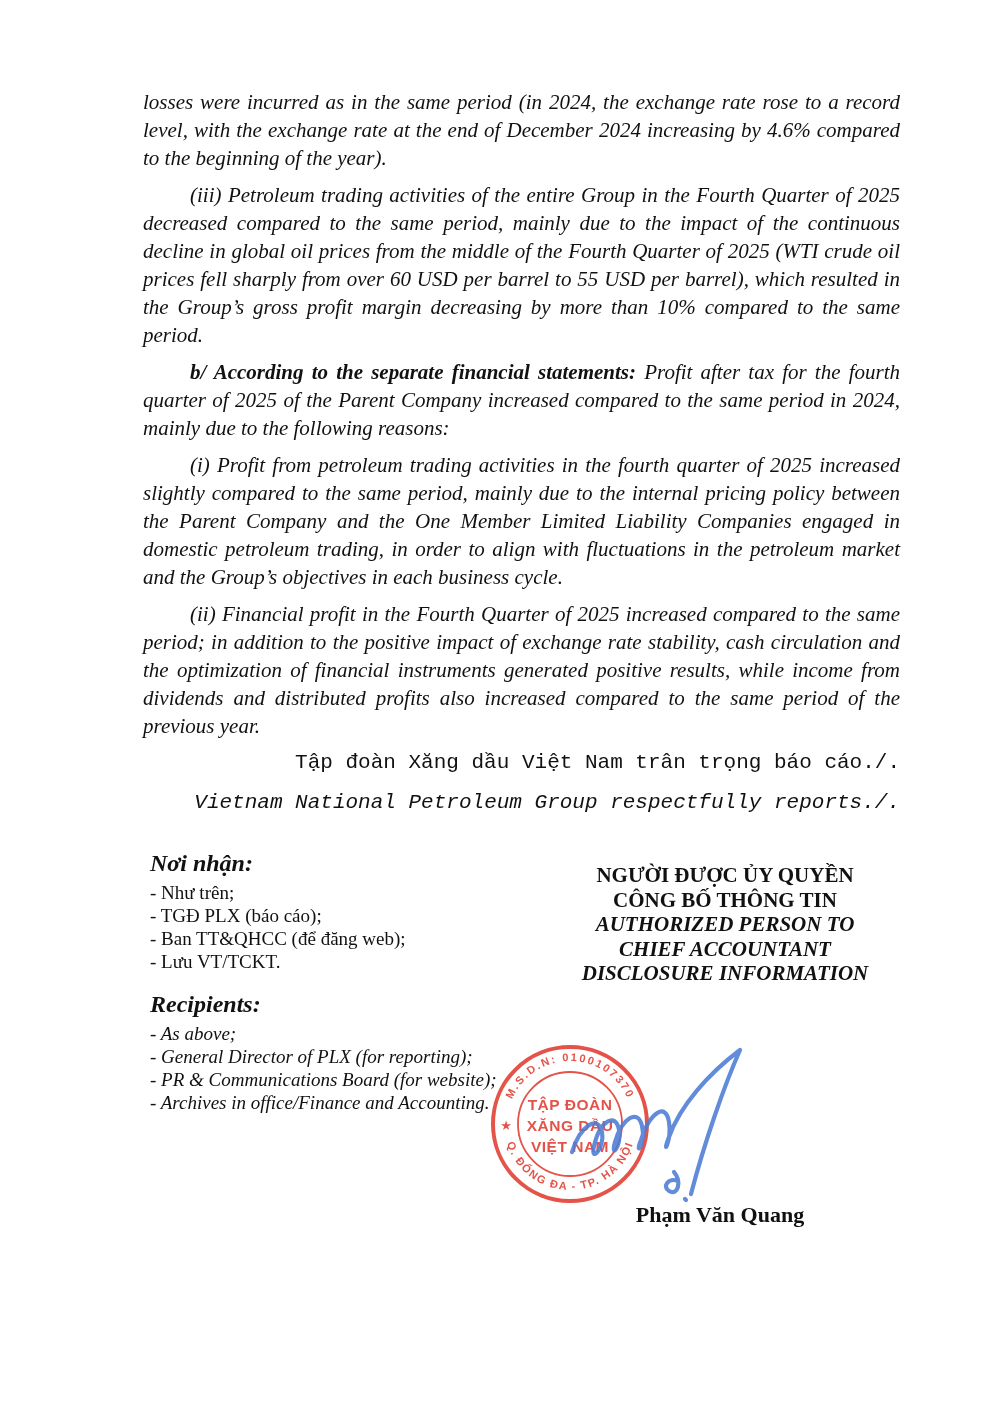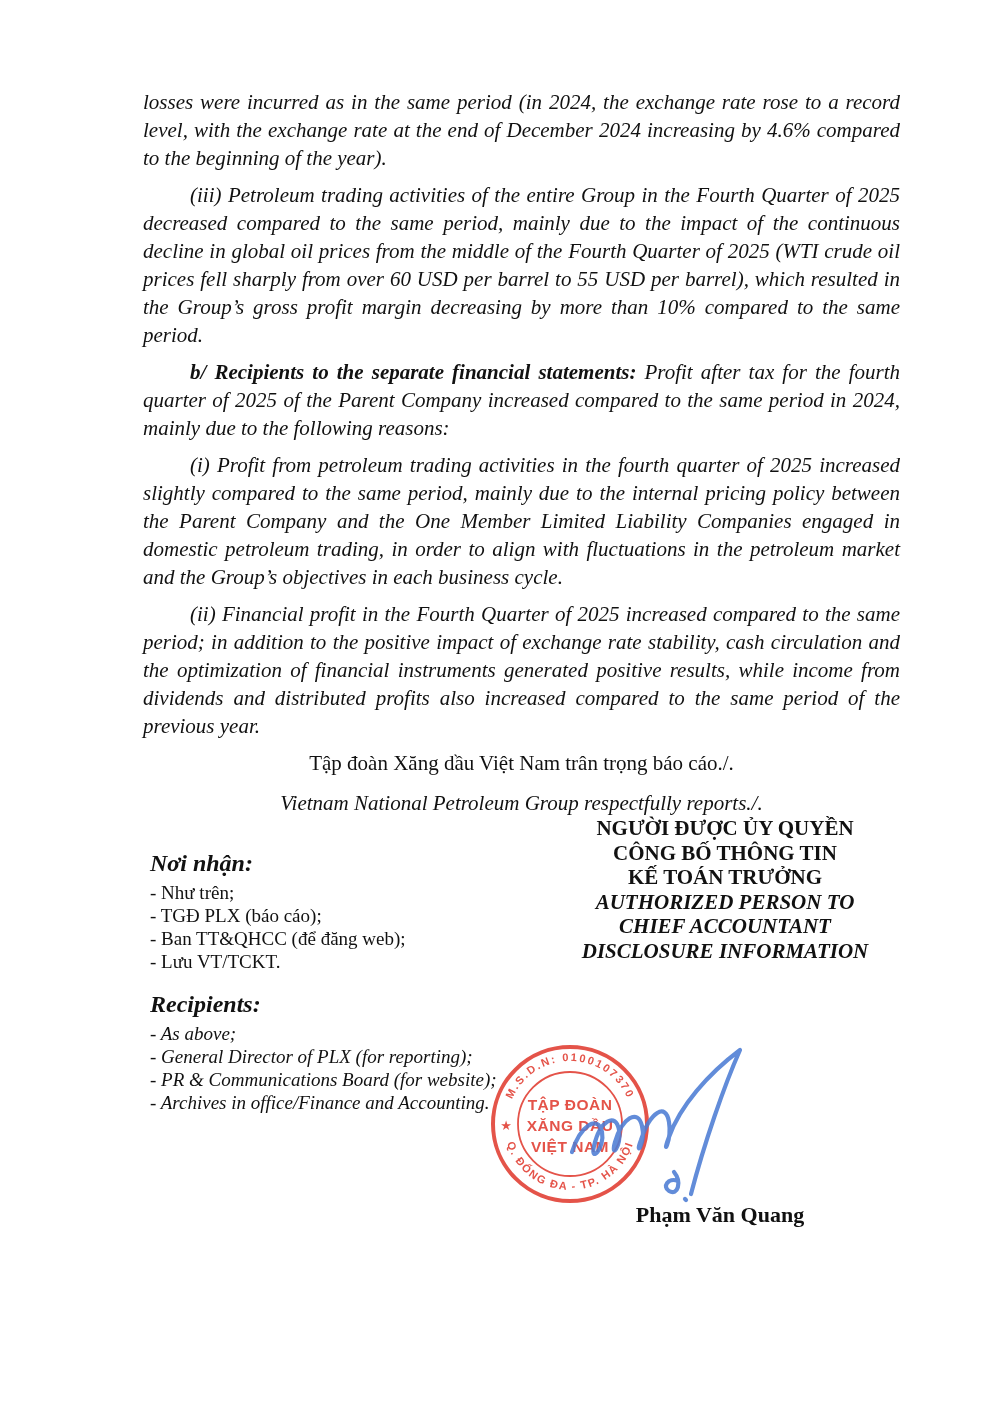--- a/index.html
+++ b/index.html
@@ -18,21 +18,21 @@
     top: 88px;
     width: 757px;
     font-style: italic;
     font-size: 21px;
     line-height: 28px;
     text-align: justify;
   }
   .para { margin: 0 0 9px 0; text-indent: 47px; }
   .para.no-indent { text-indent: 0; }
   .para .lead { font-weight: bold; }
-  .closing { text-align: center; text-indent: 0; margin: 4px 0 0 0; }
+  .closing { text-align: right; text-indent: 0; margin: 4px 0 0 0; font-family: Liberation Mono, monospace; }
   .closing-vi { font-style: normal; margin-top: 6px; }
   .closing-en { font-style: italic; margin-top: 12px; }
 
   .footer-left {
     position: absolute;
     left: 150px;
     top: 852px;
     width: 405px;
     font-size: 19px;
     line-height: 23px;
@@ -43,21 +43,21 @@
     font-size: 24px;
     margin-bottom: 6px;
   }
   .recipients-vi .list-item { font-style: normal; }
   .recipients-en { margin-top: 20px; }
   .recipients-en .list-item { font-style: italic; }
 
   .footer-right {
     position: absolute;
     left: 560px;
-    top: 816px;
+    top: 863px;
     width: 330px;
     text-align: center;
     font-weight: bold;
     font-size: 21px;
     line-height: 24.5px;
   }
   .sign-line-en { font-style: italic; }
 
   .signer-name {
     position: absolute;
@@ -74,21 +74,21 @@
   .signature-svg { position: absolute; left: 558px; top: 1034px; }
 </style>
 </head>
 <body>
 
 <div class="page">
 
   <div class="doc-body">
     <p class="para no-indent">losses were incurred as in the same period (in 2024, the exchange rate rose to a record level, with the exchange rate at the end of December 2024 increasing by 4.6% compared to the beginning of the year).</p>
     <p class="para">(iii) Petroleum trading activities of the entire Group in the Fourth Quarter of 2025 decreased compared to the same period, mainly due to the impact of the continuous decline in global oil prices from the middle of the Fourth Quarter of 2025 (WTI crude oil prices fell sharply from over 60 USD per barrel to 55 USD per barrel), which resulted in the Group’s gross profit margin decreasing by more than 10% compared to the same period.</p>
-    <p class="para"><span class="lead">b/ Recipients to the separate financial statements:</span><span> Profit after tax for the fourth quarter of 2025 of the Parent Company increased compared to the same period in 2024, mainly due to the following reasons:</span></p>
+    <p class="para"><span class="lead">b/ According to the separate financial statements:</span><span> Profit after tax for the fourth quarter of 2025 of the Parent Company increased compared to the same period in 2024, mainly due to the following reasons:</span></p>
     <p class="para">(i) Profit from petroleum trading activities in the fourth quarter of 2025 increased slightly compared to the same period, mainly due to the internal pricing policy between the Parent Company and the One Member Limited Liability Companies engaged in domestic petroleum trading, in order to align with fluctuations in the petroleum market and the Group’s objectives in each business cycle.</p>
     <p class="para">(ii) Financial profit in the Fourth Quarter of 2025 increased compared to the same period; in addition to the positive impact of exchange rate stability, cash circulation and the optimization of financial instruments generated positive results, while income from dividends and distributed profits also increased compared to the same period of the previous year.</p>
     <p class="closing closing-vi">Tập đoàn Xăng dầu Việt Nam trân trọng báo cáo./.</p>
     <p class="closing closing-en">Vietnam National Petroleum Group respectfully reports./.</p>
   </div>
 
   <div class="footer-left">
     <div class="recipients-vi">
       <div class="block-heading">Nơi nhận:</div>
       <div class="list-item">- Như trên;</div>
@@ -101,21 +101,20 @@
       <div class="list-item">- As above;</div>
       <div class="list-item">- General Director of PLX (for reporting);</div>
       <div class="list-item">- PR &amp; Communications Board (for website);</div>
       <div class="list-item">- Archives in office/Finance and Accounting.</div>
     </div>
   </div>
 
   <div class="footer-right">
     <div class="sign-line-vi">NGƯỜI ĐƯỢC ỦY QUYỀN</div>
     <div class="sign-line-vi">CÔNG BỐ THÔNG TIN</div>
-    <div class="sign-line-vi">KẾ TOÁN TRƯỞNG</div>
     <div class="sign-line-en">AUTHORIZED PERSON TO</div>
     <div class="sign-line-en">CHIEF ACCOUNTANT</div>
     <div class="sign-line-en">DISCLOSURE INFORMATION</div>
   </div>
 
   <svg class="stamp" width="166" height="166" viewBox="0 0 166 166">
     <defs>
       <path id="arcTop" d="M 20 83 A 63 63 0 1 1 146 83" fill="none"></path>
       <path id="arcBottom" d="M 17 83 A 66 66 0 0 0 149 83" fill="none"></path>
     </defs>

